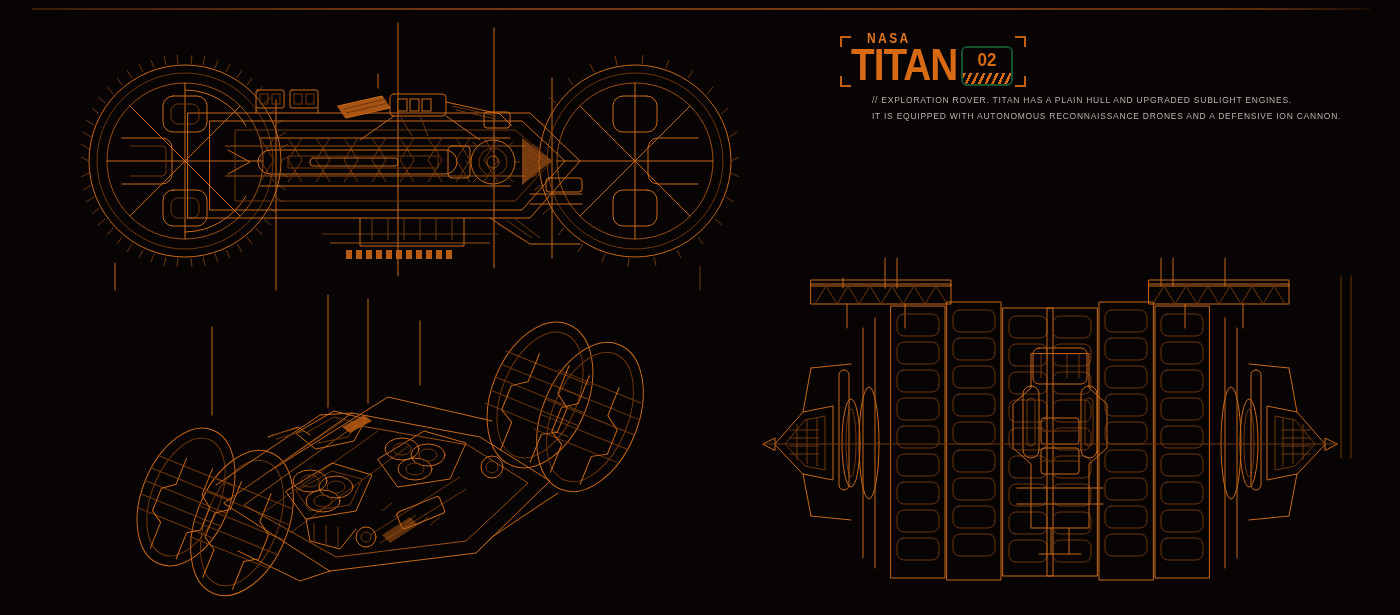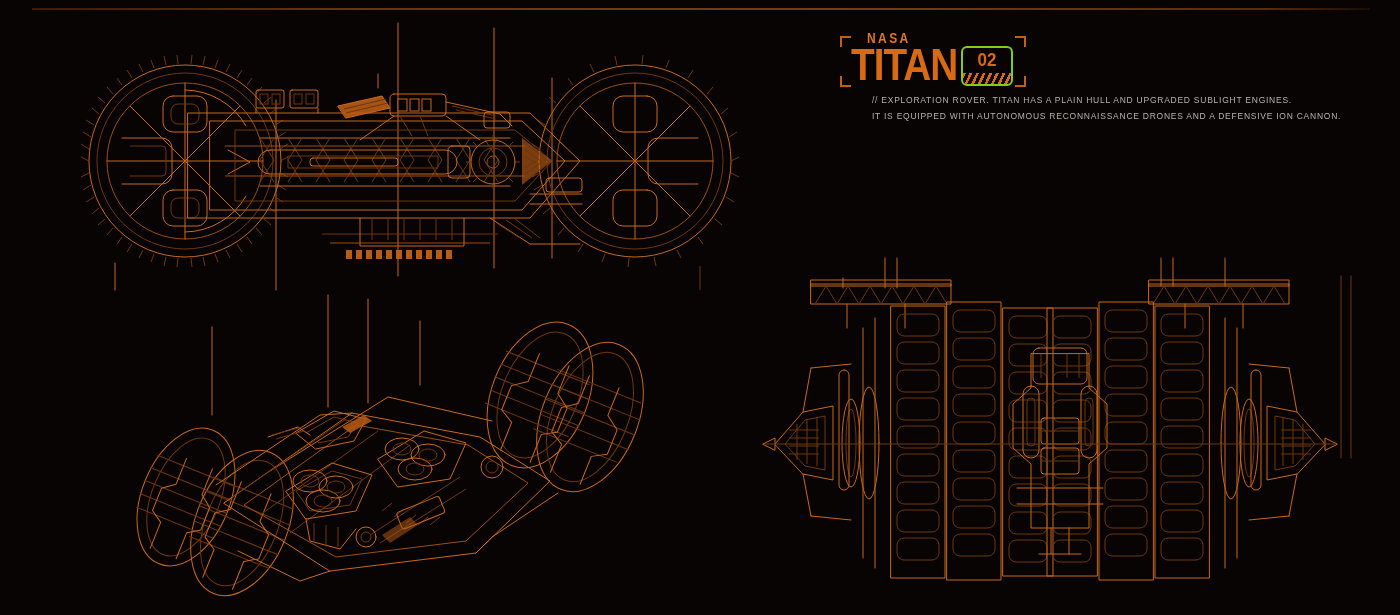--- a/index.html
+++ b/index.html
@@ -11,21 +11,21 @@
 
   
   .logo{position:absolute;left:845px;top:30px;width:180px;height:58px;}
   .logo .nasa{position:absolute;left:22px;top:0px;font-size:12px;letter-spacing:2.4px;
     font-weight:bold;color:#e0761f;font-family:"Liberation Sans",sans-serif;
     transform:scaleY(1.15);transform-origin:left top;}
   .logo .titan{position:absolute;left:6px;top:12px;font-size:38px;line-height:38px;
     font-weight:bold;letter-spacing:-1px;color:#d96a14;
     font-family:"Liberation Sans",sans-serif;transform:scaleY(1.18) scaleX(1.02);transform-origin:left top;}
   .badge{position:absolute;left:116px;top:16px;width:48px;height:36px;
-    border:2px solid #84cc16;border-radius:6px;overflow:hidden;background:#080403;}
+    border:2px solid #14532d;border-radius:6px;overflow:hidden;background:#080403;}
   .badge .num{position:absolute;left:0;top:1px;width:48px;text-align:center;
     font-size:17px;font-weight:bold;color:#d96a14;letter-spacing:0px;
     font-family:"Liberation Sans",sans-serif;transform:scaleY(1.1);transform-origin:center top;}
   .badge .hatch{position:absolute;left:0;bottom:0;width:48px;height:11px;
     background:repeating-linear-gradient(115deg,#d96a14 0px,#d96a14 2.5px,transparent 2.5px,transparent 6px);}
   .brk{position:absolute;width:9px;height:9px;border:2px solid #c25f12;}
   .brk.tl{left:-5px;top:6px;border-right:none;border-bottom:none;}
   .brk.bl{left:-5px;top:46px;border-right:none;border-top:none;}
   .brk.tr{left:170px;top:6px;border-left:none;border-bottom:none;}
   .brk.br{left:170px;top:46px;border-left:none;border-top:none;}

